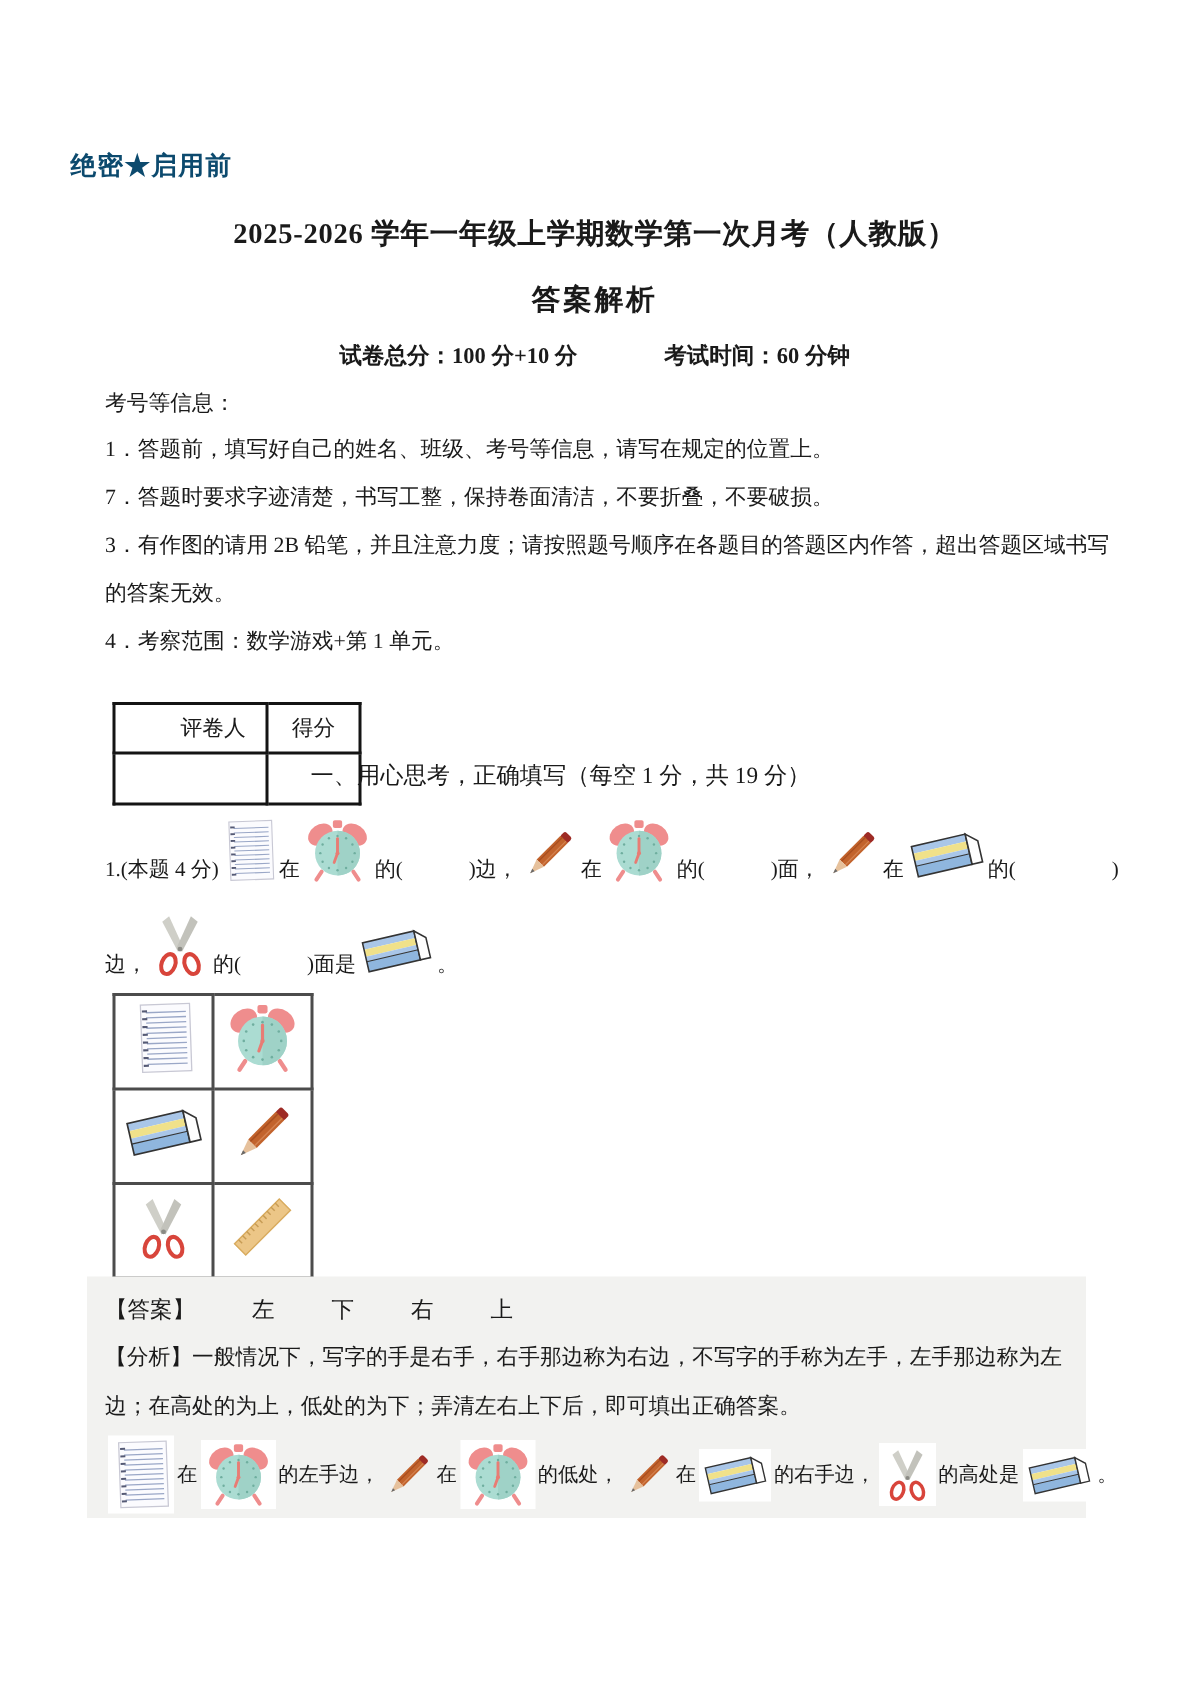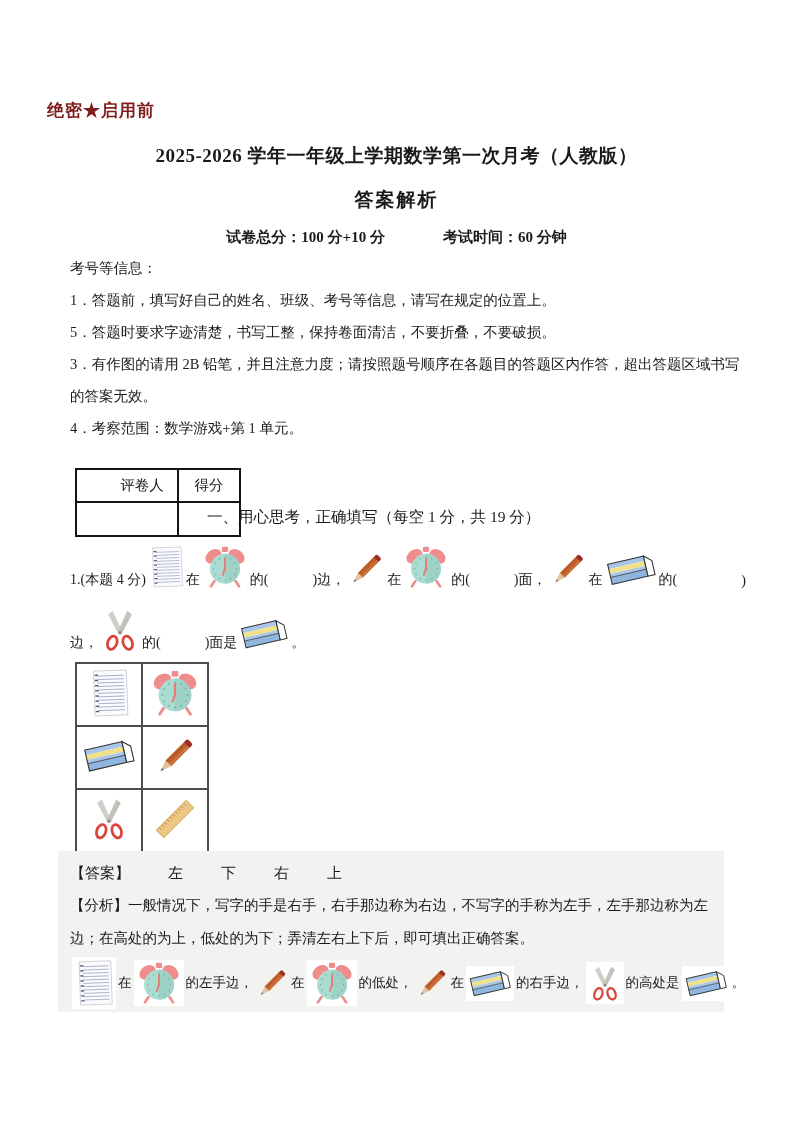--- a/index.html
+++ b/index.html
@@ -1,20 +1,20 @@
 <!DOCTYPE html>
 <html><head>
 <meta charset="utf-8">
 <style>
   html,body { margin:0; padding:0; background:#fff; }
   .page {
     position:relative; width:793px; height:1122px; background:#fff;
     font-family:"Liberation Serif","DejaVu Serif",serif; color:#1a1a1a; overflow:hidden;
   }
-  .classified { position:absolute; left:47px; top:99px; font-size:17px; font-weight:bold; color:#7f1d1d; letter-spacing:1px; }
+  .classified { position:absolute; left:47px; top:99px; font-size:17px; font-weight:bold; color:#0c4a6e; letter-spacing:1px; }
   .title { position:absolute; left:0; top:143px; width:100%; text-align:center; font-size:19px; font-weight:bold; letter-spacing:0.5px; }
   .subtitle { position:absolute; left:0; top:187px; width:100%; text-align:center; font-size:19px; font-weight:bold; letter-spacing:2px; }
   .scoreline { position:absolute; left:0; top:228px; width:100%; text-align:center; font-size:15px; font-weight:bold; }
   .scoreline .gap { display:inline-block; width:58px; }
   .notice-heading { position:absolute; left:70px; top:259px; font-size:14.5px; }
   .notice-list { position:absolute; left:70px; top:284px; width:674px; font-size:14.5px; }
   .notice-item { line-height:32px; }
 
   table.grading { position:absolute; left:75px; top:468px; border-collapse:collapse; }
   table.grading td { border:2px solid #141414; font-size:14.5px; text-align:center; vertical-align:middle; background:#fff; }
@@ -120,21 +120,21 @@
   <div class="classified">绝密★启用前</div>
   <div class="title">2025-2026 学年一年级上学期数学第一次月考（人教版）</div>
   <div class="subtitle">答案解析</div>
   <div class="scoreline">
     <span>试卷总分：100 分+10 分</span><span class="gap"></span><span>考试时间：60 分钟</span>
   </div>
 
   <div class="notice-heading">考号等信息：</div>
   <div class="notice-list">
     <div class="notice-item">1．答题前，填写好自己的姓名、班级、考号等信息，请写在规定的位置上。</div>
-    <div class="notice-item">5．答题时要求字迹清楚，书写工整，保持卷面清洁，不要折叠，不要破损。</div>
+    <div class="notice-item">7．答题时要求字迹清楚，书写工整，保持卷面清洁，不要折叠，不要破损。</div>
     <div class="notice-item">3．有作图的请用 2B 铅笔，并且注意力度；请按照题号顺序在各题目的答题区内作答，超出答题区域书写的答案无效。</div>
     <div class="notice-item">4．考察范围：数学游戏+第 1 单元。</div>
   </div>
 
   <table class="grading">
     <tbody>
         <tr class="r1">
       <td class="c1">评卷人</td>
       <td class="c2">得分</td>
     </tr>

